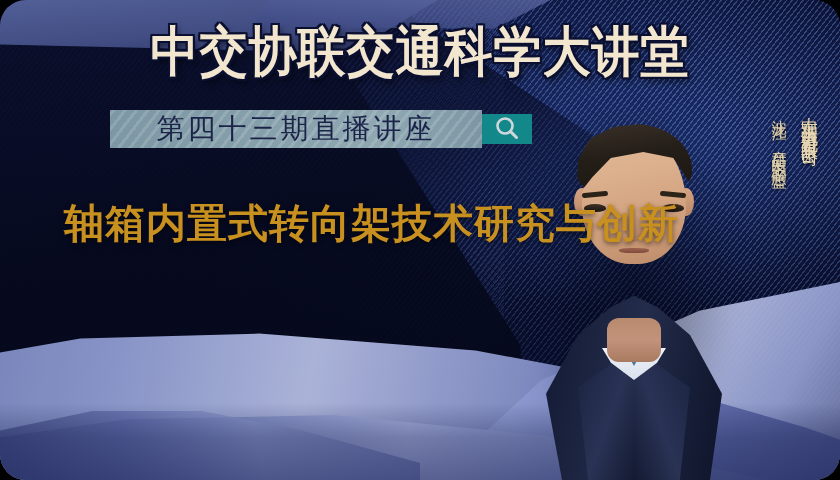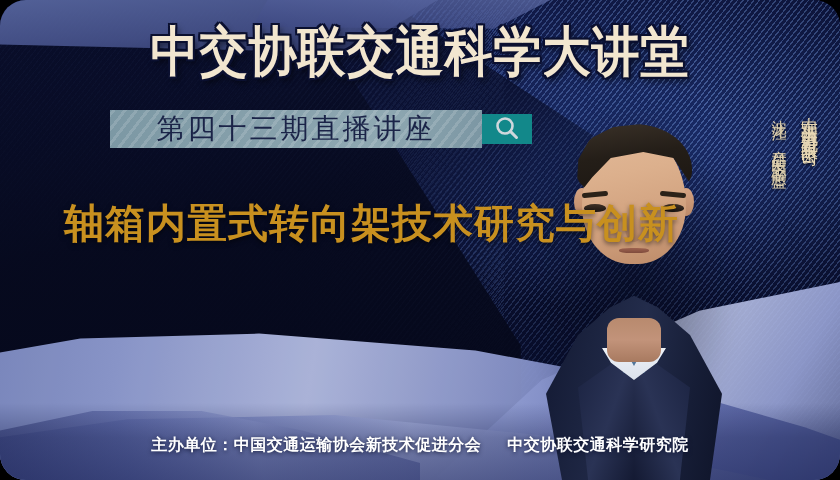--- a/index.html
+++ b/index.html
@@ -417,17 +417,14 @@
       </svg>
     </div>
   </div>
 
   <div class="topic">轴箱内置式转向架技术研究与创新</div>
 
 
   <div class="vtext vtext-company">中车株洲电力机车有限公司</div>
   <div class="vtext vtext-person">沈龙江 产品研发中心副总监</div>
 
-  <div class="footer">
-    <span>主办单位：</span><span>中国交通运输协会新技术促进分会</span><span class="gap"></span><span>中交协联交通科学研究院</span>
-  </div>
 
 </div>
 
 </body></html>

